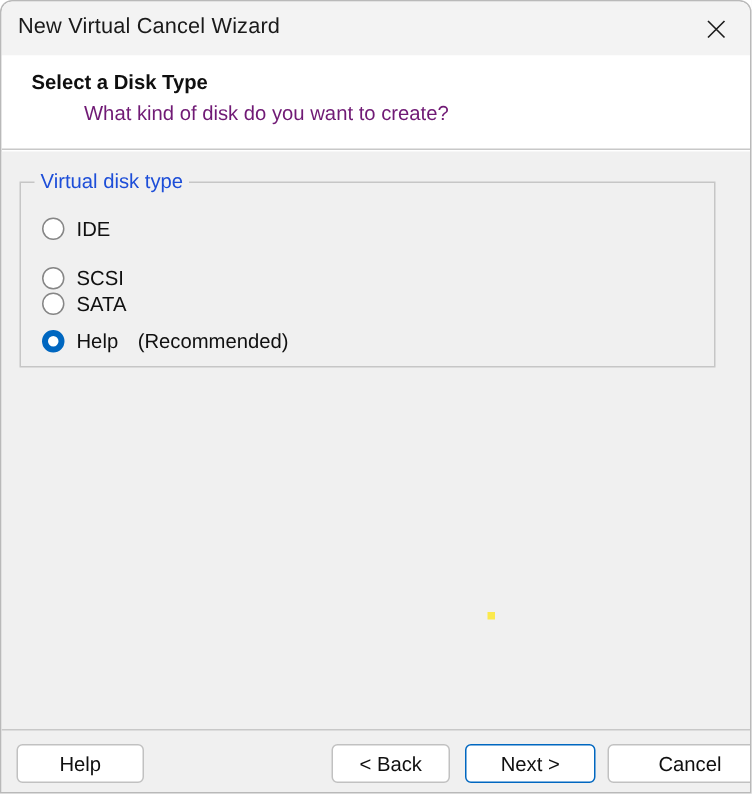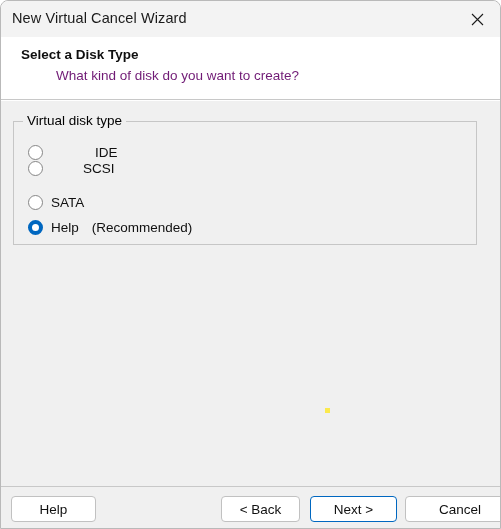--- a/index.html
+++ b/index.html
@@ -108,39 +108,39 @@
     border: 1px solid #c6c6c6;
     box-sizing: border-box;
   }
   .groupbox-label {
     position: absolute;
     left: 9px;
     top: -9px;
     background: #f0f0f0;
     padding: 0 4px;
     font-size: 13.5px;
-    color: #000000;
+    color: #1d4ed8;
     white-space: nowrap;
   }
 
   .radio-list {
     position: absolute;
     left: 0;
     top: 0;
     width: 100%;
   }
   .radio-row {
     position: absolute;
     left: 14px;
     height: 22px;
     display: flex;
     align-items: center;
   }
-  .radio-row.r0 { top: 19px; gap: 44px; }
-  .radio-row.r1 { top: 35px; gap: 32px; }
+  .radio-row.r0 { top: 19px; }
+  .radio-row.r1 { top: 52px; }
   .radio-row.r2 { top: 69px; }
   .radio-row.r3 { top: 94px; }
 
   .radio-mark {
     width: 15px;
     height: 15px;
     border-radius: 50%;
     box-sizing: border-box;
     border: 1.4px solid #868686;
     background: #ffffff;

